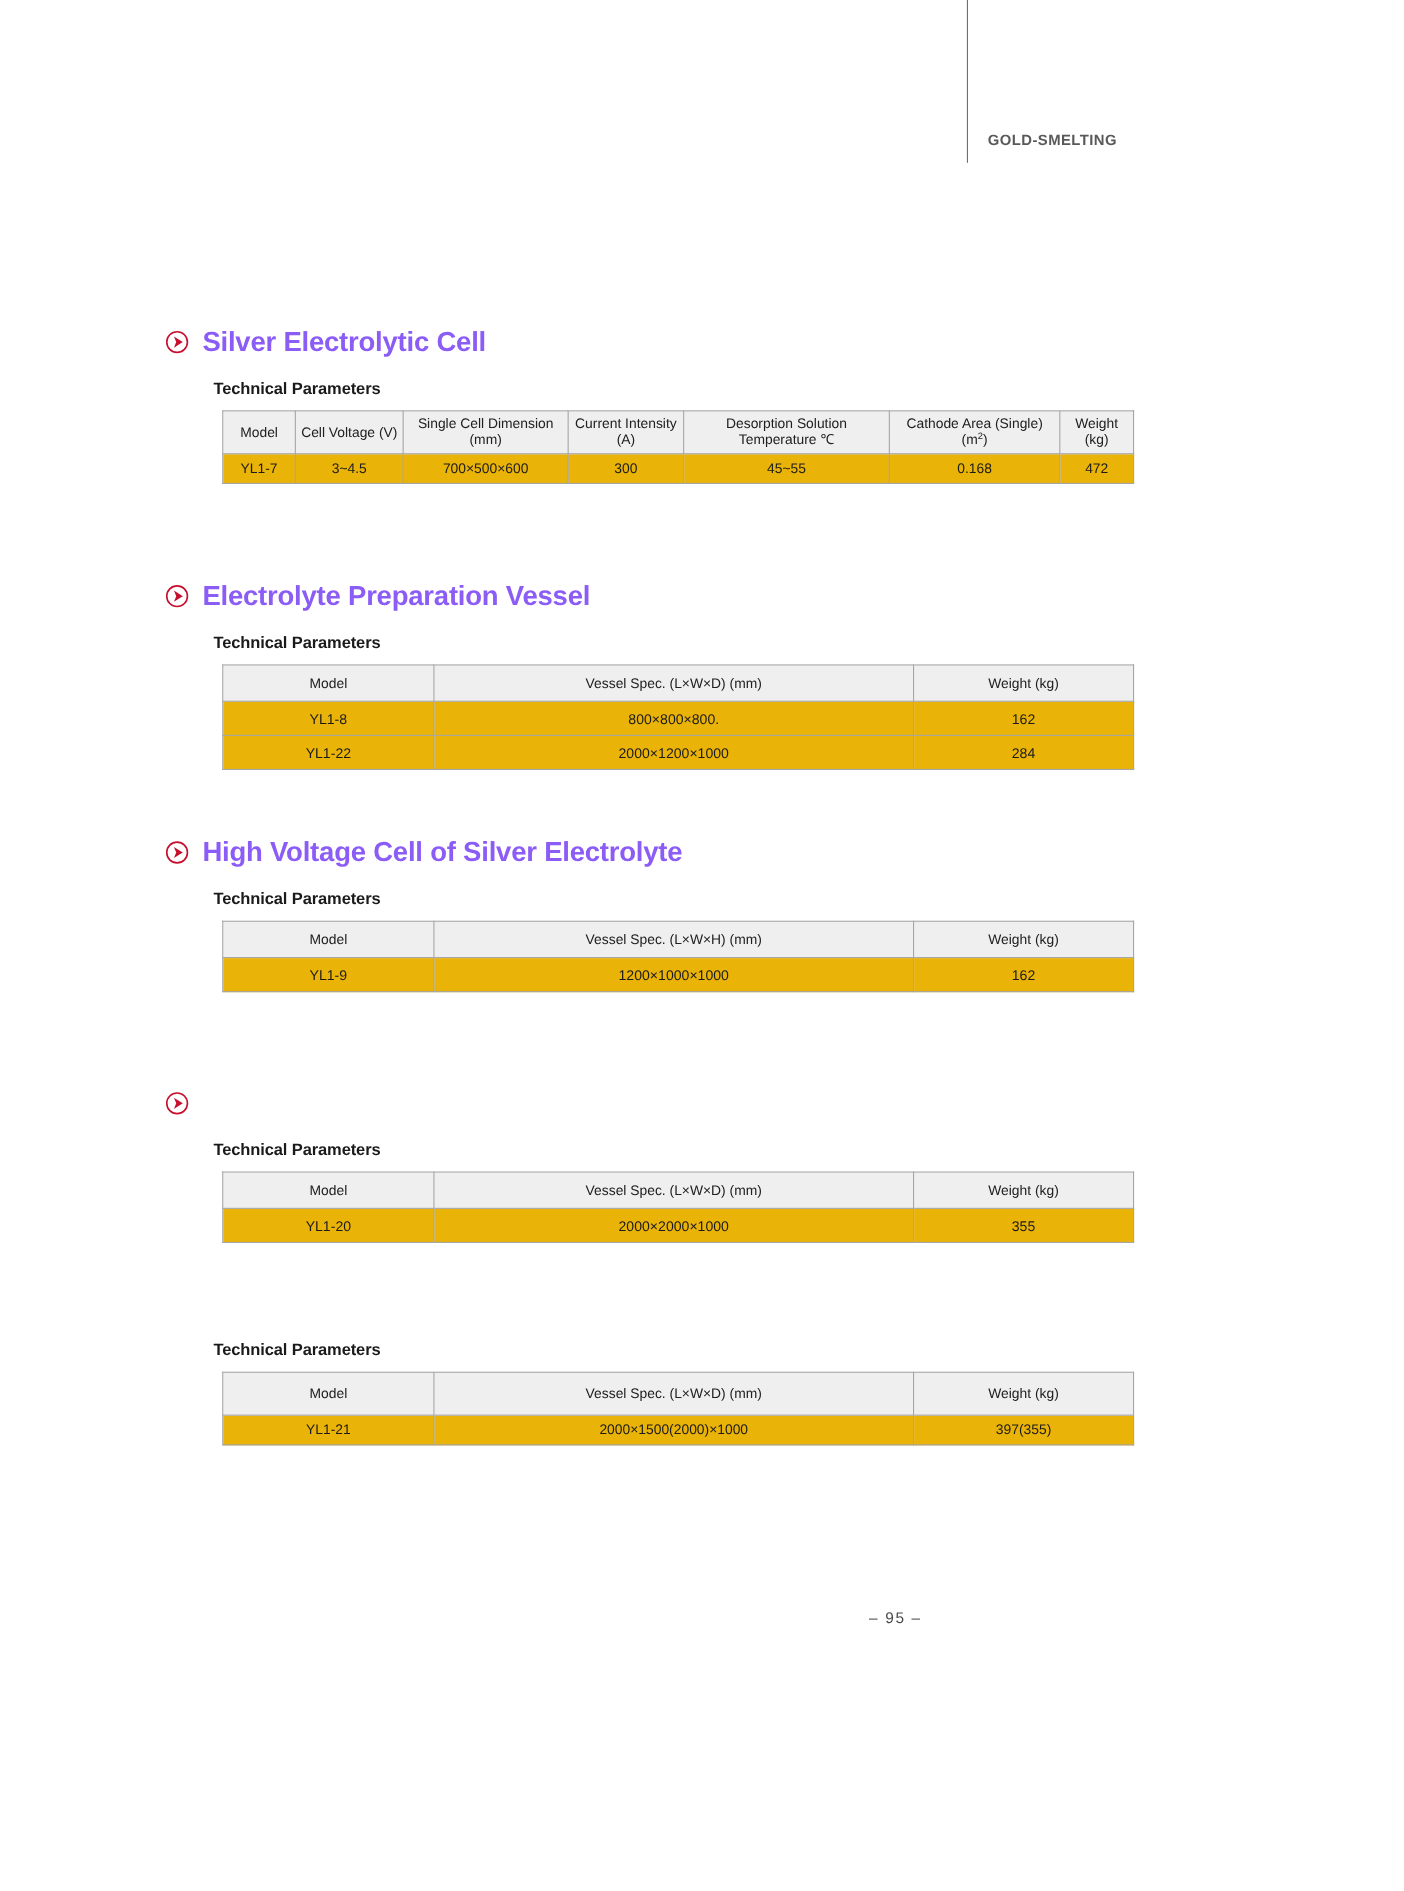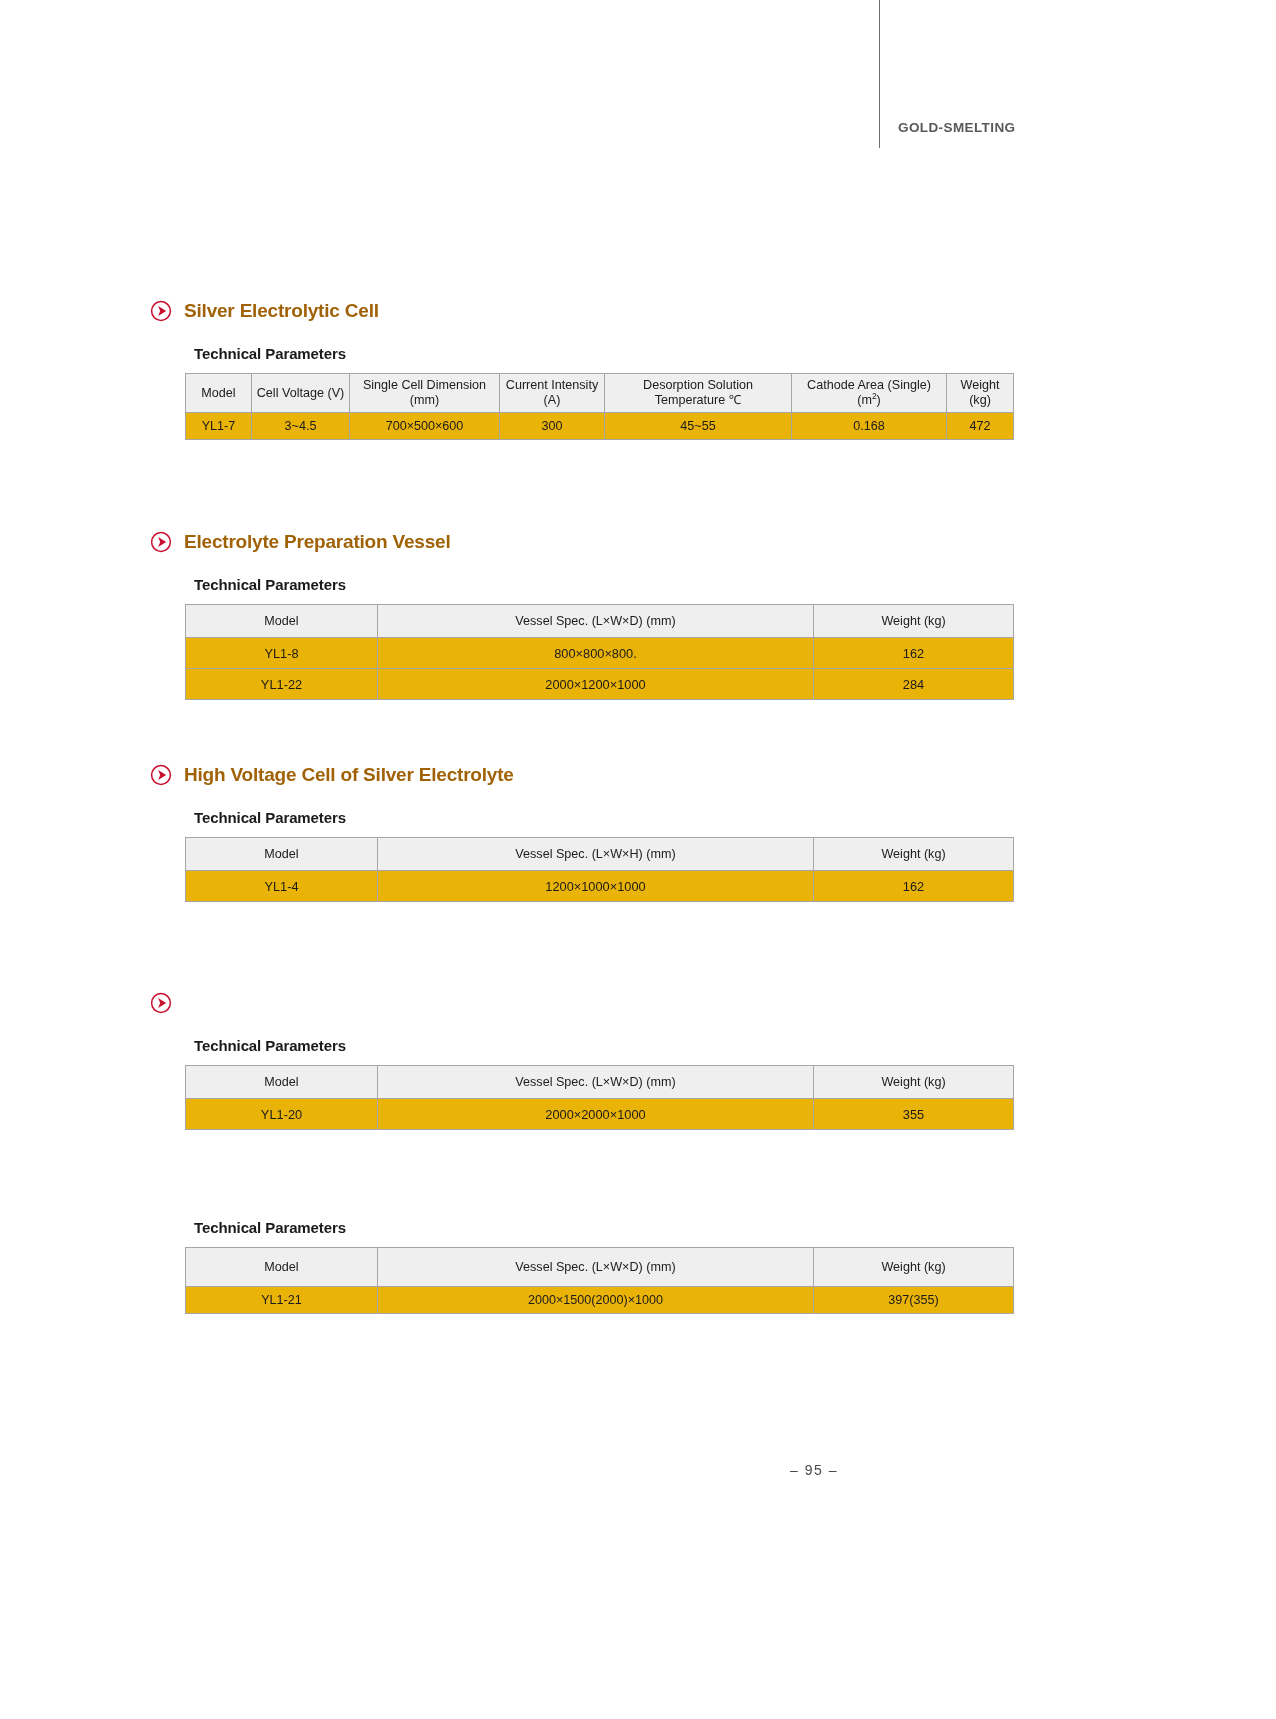--- a/index.html
+++ b/index.html
@@ -66,43 +66,43 @@
     padding: 0;
   }
   .bullet-icon {
     width: 22px;
     height: 22px;
     flex: 0 0 22px;
     margin-right: 12px;
     display: block;
   }
   .sec-title {
-    font-size: 19px;
+    font-size: 25px;
     font-weight: bold;
-    color: #a16207;
+    color: #8b5cf6;
     letter-spacing: -0.2px;
     line-height: 26px;
     white-space: nowrap;
     font-family: "Liberation Sans", sans-serif;
   }
 
   .sub-title {
     margin-top: 19px;
     margin-left: 44px;
     font-size: 15px;
     font-weight: bold;
     color: #1a1a1a;
     letter-spacing: -0.1px;
     font-family: "Liberation Sans", sans-serif;
   }
 
   
   table.spec {
     margin-top: 11px;
-    margin-left: 35px;
+    margin-left: 52px;
     border-collapse: collapse;
     width: 828px;
     table-layout: fixed;
     background: #ffffff;
   }
   table.spec th,
   table.spec td {
     border: 1px solid #a6a6a6;
     text-align: center;
     vertical-align: middle;
@@ -275,21 +275,21 @@
       </colgroup>
       <thead>
         <tr>
           <th>Model</th>
           <th>Vessel Spec. (L×W×H) (mm)</th>
           <th>Weight (kg)</th>
         </tr>
       </thead>
       <tbody>
         <tr>
-          <td>YL1-4</td>
+          <td>YL1-9</td>
           <td>1200×1000×1000</td>
           <td>162</td>
         </tr>
       </tbody>
     </table>
   </div>
 
   <div class="section" style="top:988px;">
     <div class="sec-head">
       <svg class="bullet-icon" viewBox="0 0 22 22">

